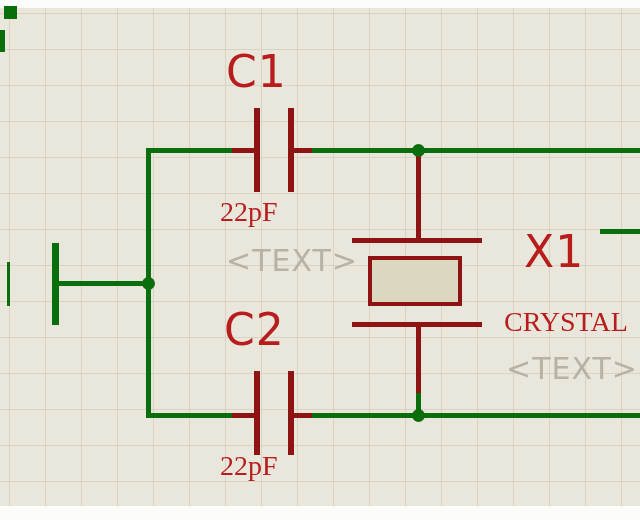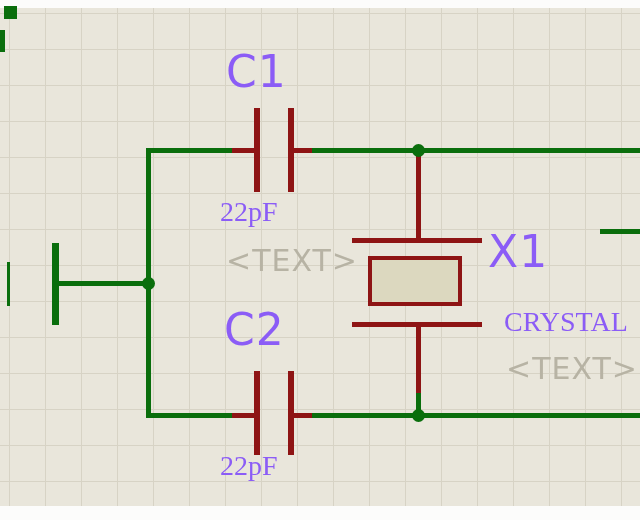--- a/index.html
+++ b/index.html
@@ -20,21 +20,21 @@
   }
   .wire  { position:absolute; background:#0a6e0c; }
   .lead  { position:absolute; background:#8e1414; }
   .plate { position:absolute; background:#8e1414; }
   .dot   { position:absolute; width:13px; height:13px; border-radius:50%; background:#0a6e0c; }
   .mark  { position:absolute; background:#0a6e0c; }
   .xbody {
     position:absolute; left:368px; top:256px; width:94px; height:50px;
     border:4px solid #8e1414; background:#dcd8bf;
   }
-  .lbl { position:absolute; color:#8b5cf6; line-height:1; white-space:nowrap; }
+  .lbl { position:absolute; color:#b91c1c; line-height:1; white-space:nowrap; }
   .ref { font-size:44px; letter-spacing:1px; }
   .val { font-size:28px;font-family:Liberation Serif, serif; }
   .ph  { font-size:30px; color:#b7b3a4; letter-spacing:1px; }
 </style>
 </head>
 <body>
 
 <div class="screen">
 
   <div class="gridbg"></div>
@@ -77,21 +77,21 @@
     <div class="lbl val" style="left:220px; top:452px;">22pF</div>
   </div>
 
   <div>
     <div class="lead" style="left:416px; top:152px; width:5px; height:88px;"></div>
     <div class="plate" style="left:352px; top:238px; width:130px; height:5px;"></div>
     <div class="xbody"></div>
     <div class="plate" style="left:352px; top:322px; width:130px; height:5px;"></div>
     <div class="lead" style="left:416px; top:327px; width:5px; height:66px;"></div>
     <div class="wire" style="left:416px; top:393px; width:5px; height:25px;"></div>
-    <div class="lbl ref" style="left:488px; top:230px;">X1</div>
+    <div class="lbl ref" style="left:524px; top:230px;">X1</div>
     <div class="lbl val" style="left:504px; top:308px;">CRYSTAL</div>
     <div class="lbl ph" style="left:506px; top:354px;">&lt;TEXT&gt;</div>
   </div>
 
   <div class="dot" style="left:142px; top:277px;"></div>
   <div class="dot" style="left:412px; top:144px;"></div>
   <div class="dot" style="left:412px; top:409px;"></div>
 
 </div>
 

